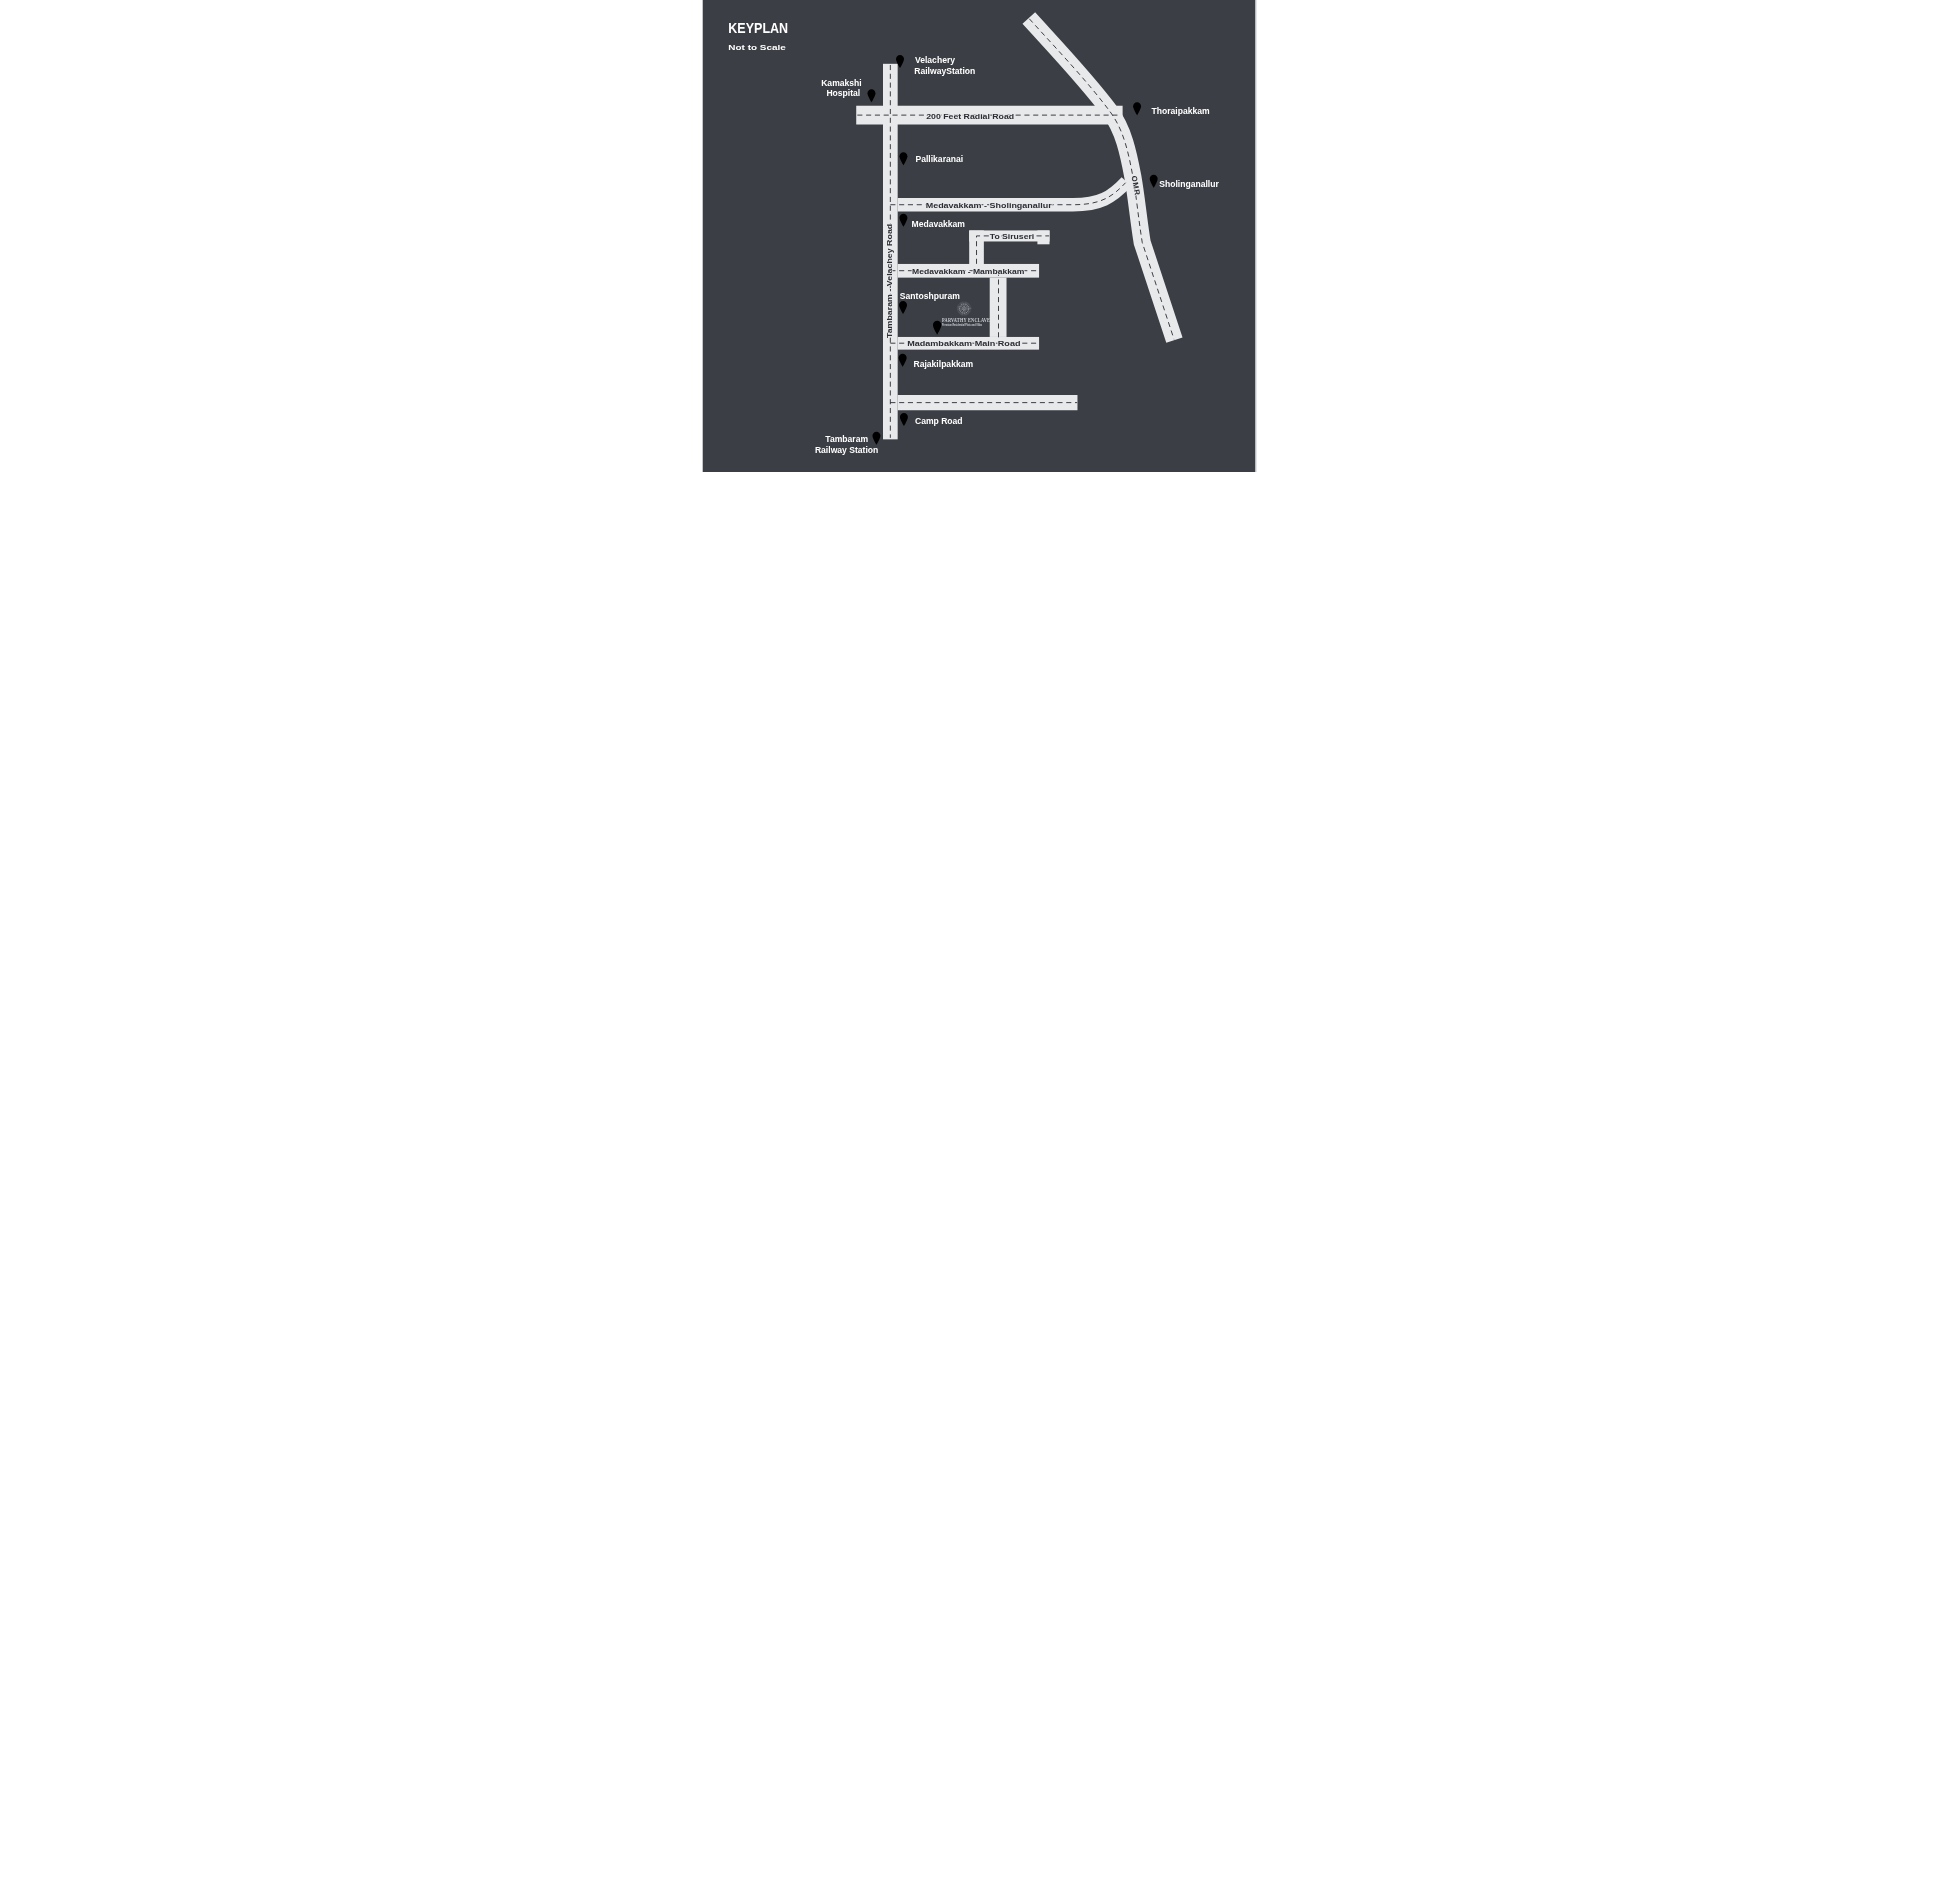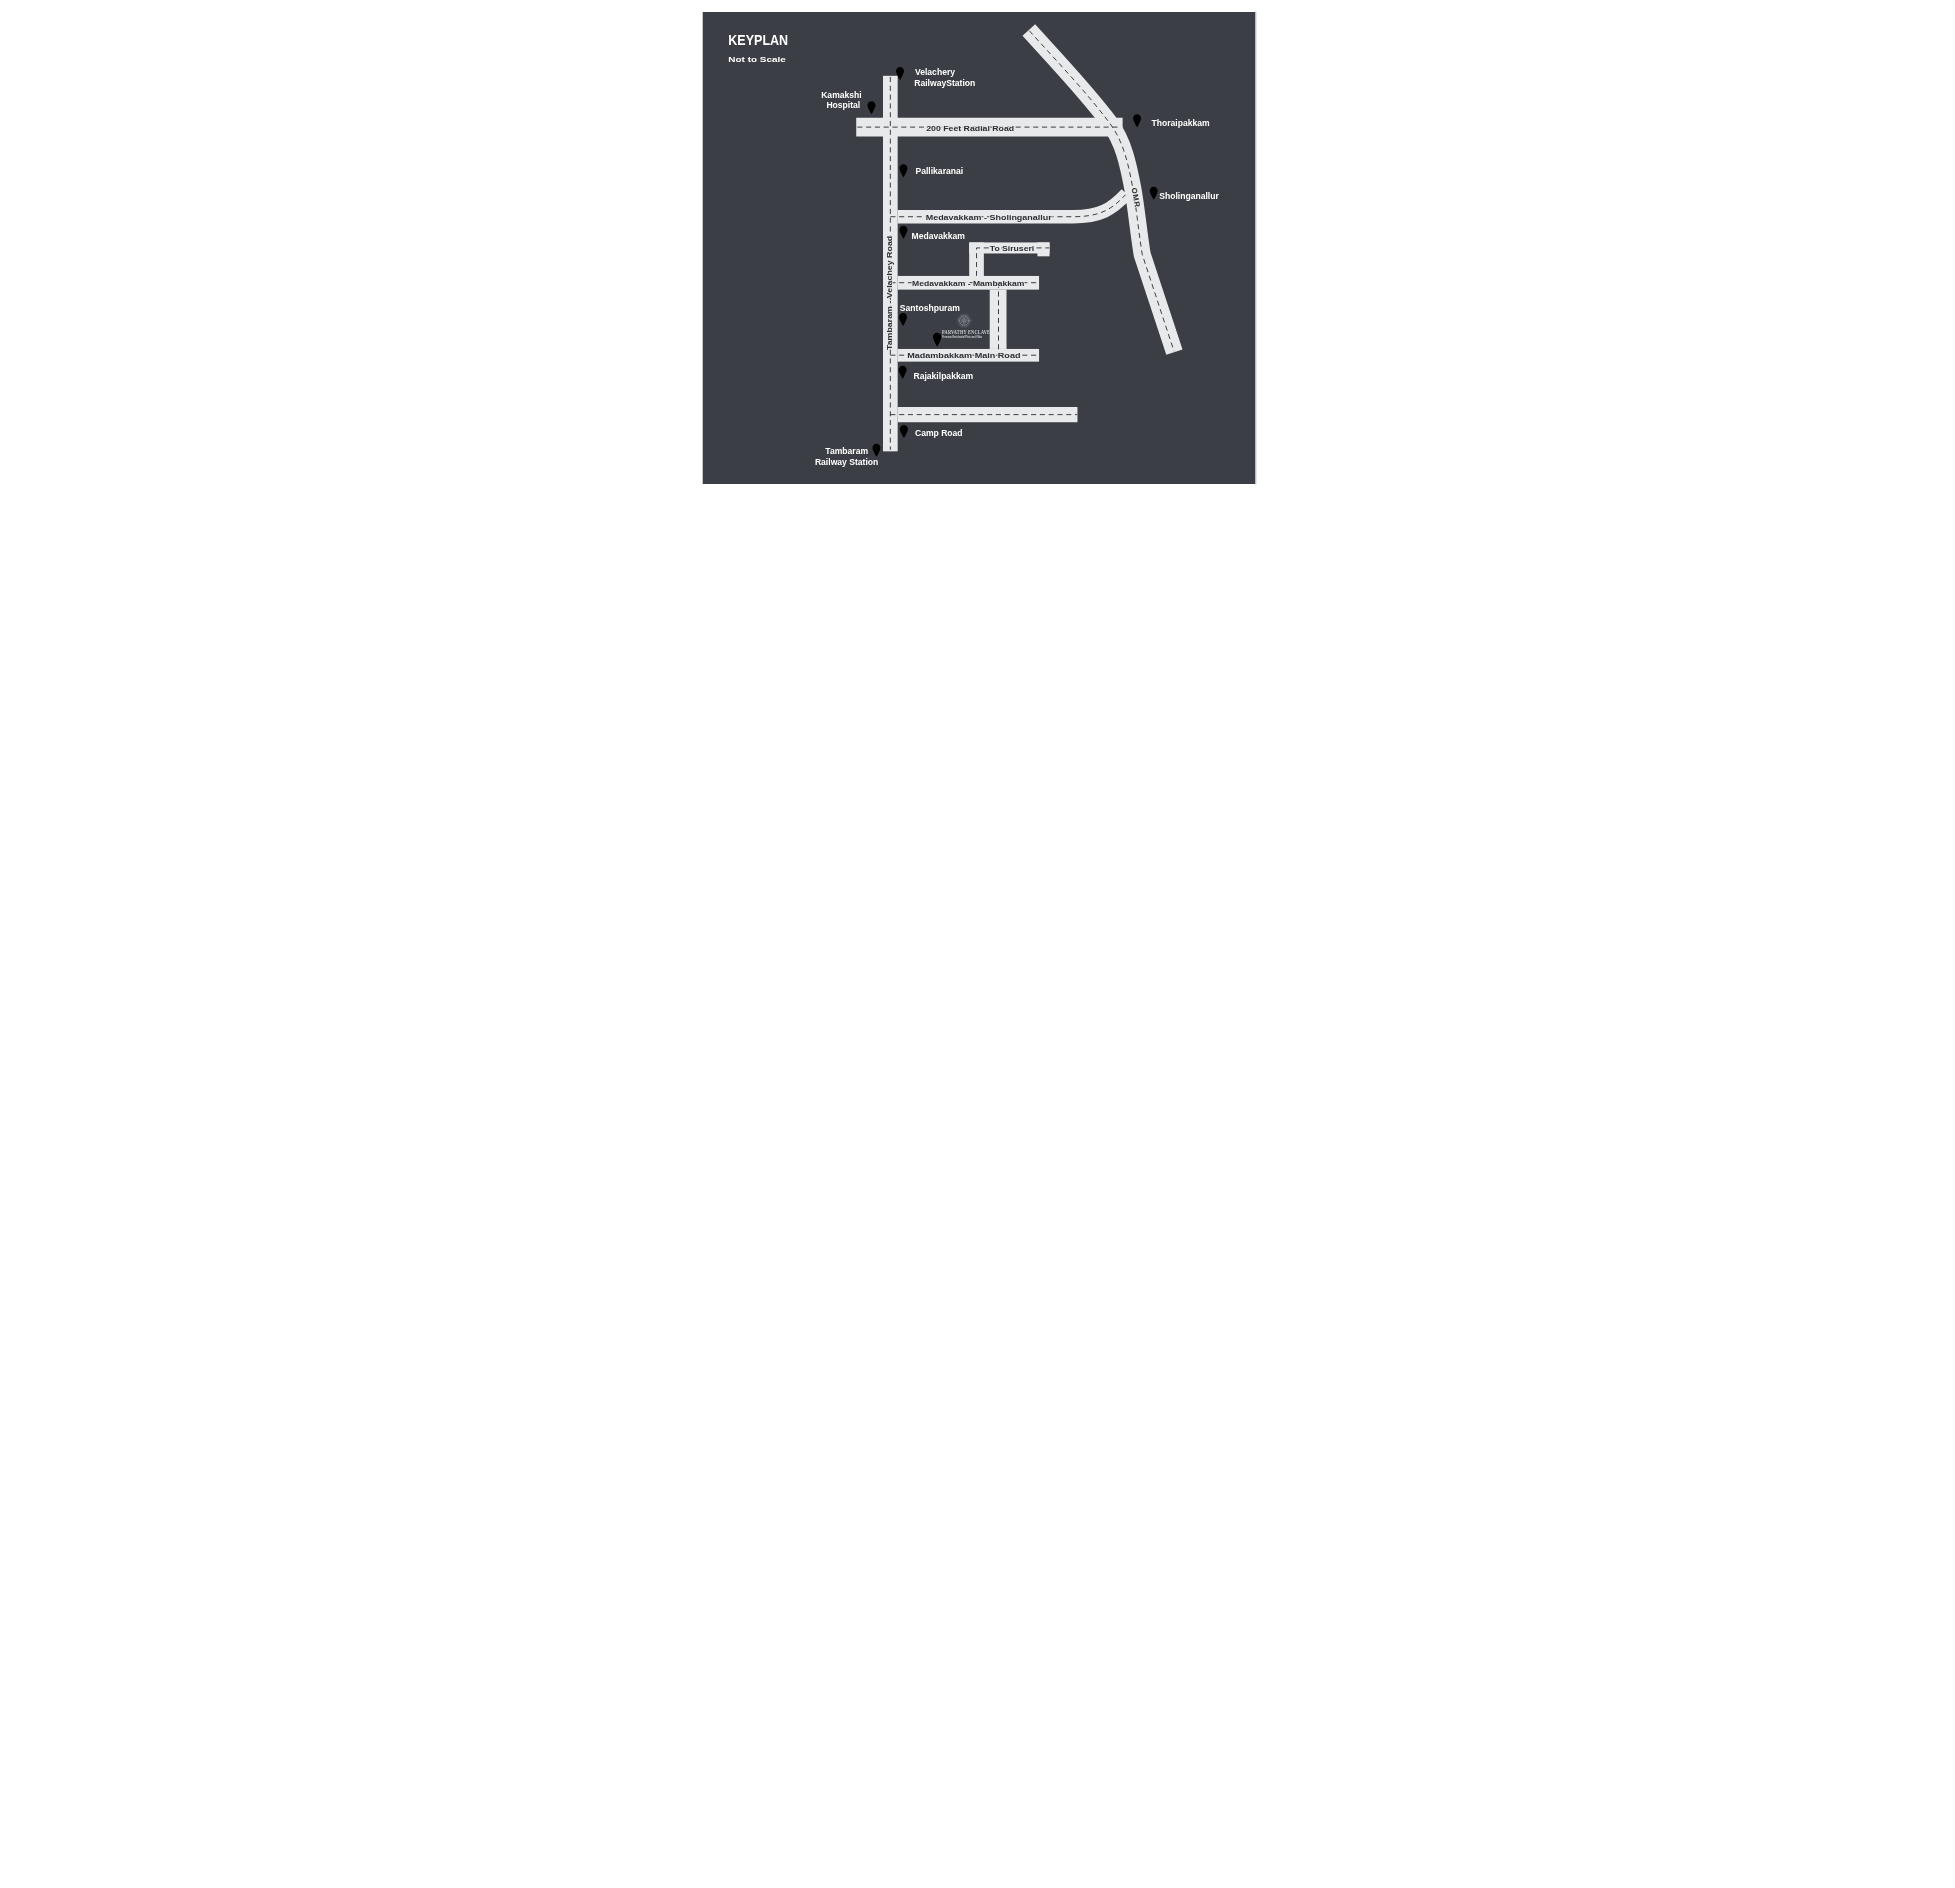--- a/index.html
+++ b/index.html
@@ -1,21 +1,21 @@
 <!DOCTYPE html>
 <html style="--bg: #3b3e44; --road: #e8e9eb; --dash: #26282c; --label-light: #ffffff; --label-dark: #2b2d33; --pin: #ffffff; --project-pin: #8f959c; --logo: #b3b8be; --logo-text: #cdd0d4; --page: #ffffff; --edge: #e0e3e6;font-size:6.3px"><head>
 <meta charset="utf-8">
 <style>
   :root{
     --bg:#3b3e44; --road:#e8e9eb; --dash:#26282c; --label-light:#ffffff;
     --label-dark:#2b2d33; --pin:#ffffff; --project-pin:#8f959c;
     --logo:#b3b8be; --logo-text:#cdd0d4; --page:#ffffff; --edge:#e0e3e6;
   }
   html,body{margin:0;padding:0;background:var(--page);}
-  .stage{width:611px;height:472px;margin:12px auto;position:relative;}
+  .stage{width:611px;height:472px;margin:0 auto;position:relative;}
   svg{display:block;width:100%;height:100%;}
   .panel{fill:var(--bg);}
   .page-bg{fill:var(--page);}
   .edge-line{fill:var(--edge);}
   .road{fill:var(--road);stroke:none;}
   .road-stroke{fill:none;stroke:var(--road);}
   .dash{fill:none;stroke:var(--dash);stroke-width:9;stroke-dasharray:52 38;}
   text{font-family:"Liberation Sans",sans-serif;}
   .place{fill:var(--label-light);font-weight:bold;font-size:88px;}
   .roadname{fill:var(--label-dark);font-weight:bold;font-size:78px;

